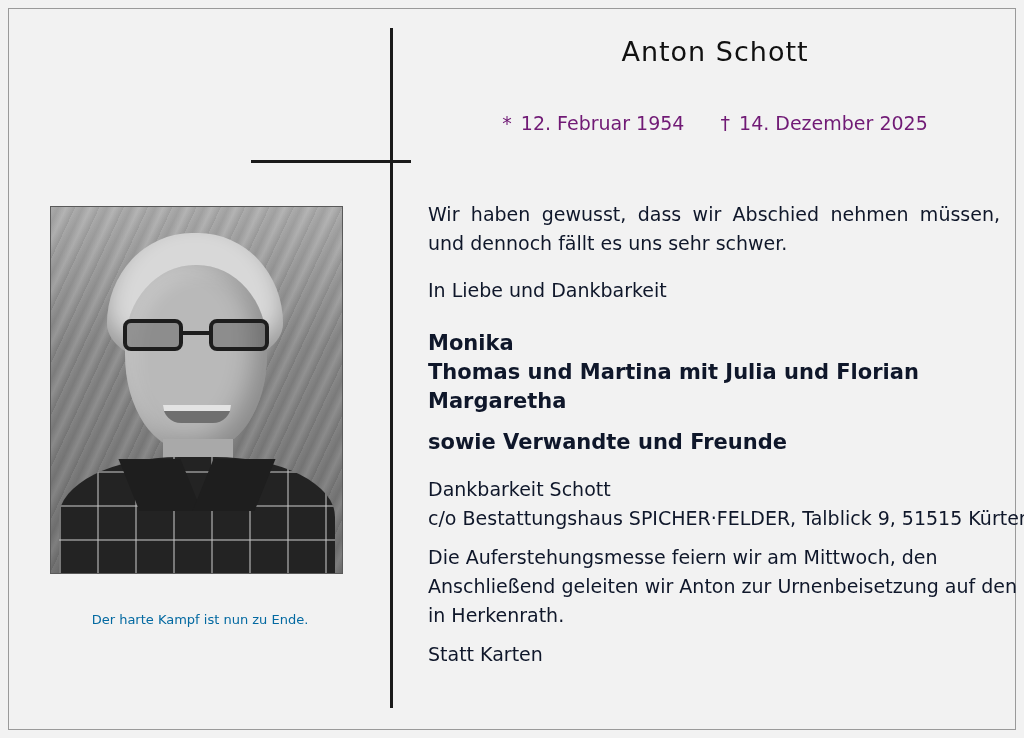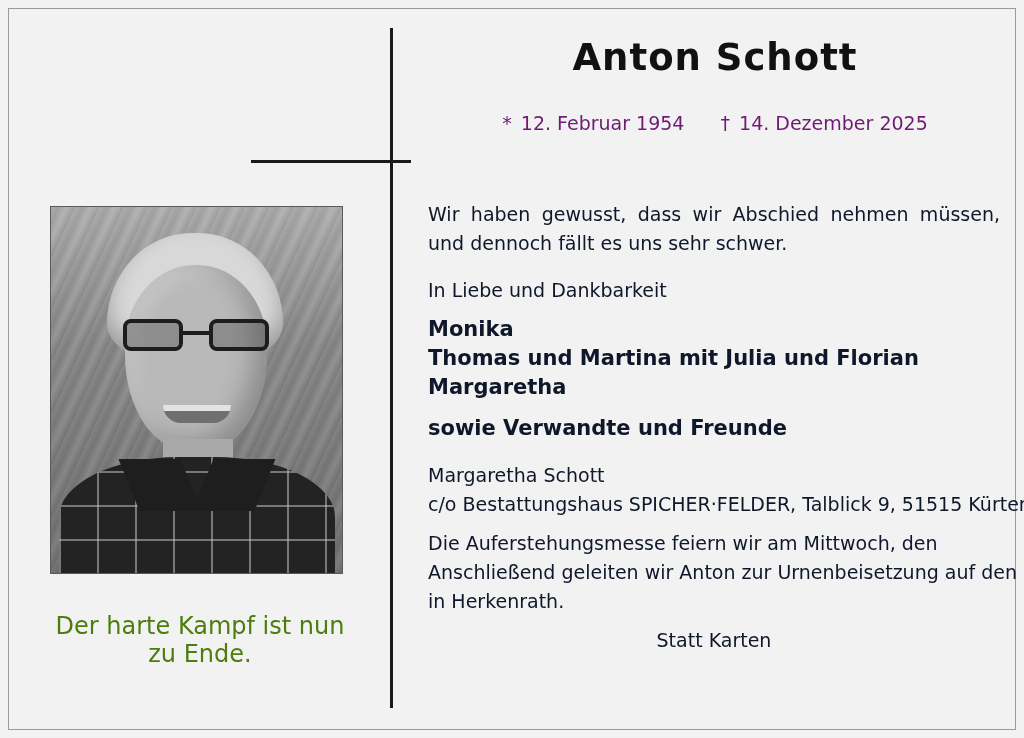--- a/index.html
+++ b/index.html
@@ -48,22 +48,22 @@
   }
 
   
   .name {
     position: absolute;
     left: 430px;
     top: 36px;
     width: 570px;
     text-align: center;
     font-family: "DejaVu Sans", sans-serif;
-    font-size: 37px;
-    font-weight: 700;
+    font-size: 27px;
+    font-weight: 400;
     color: #111111;
     letter-spacing: 1px;
   }
   .dates {
     position: absolute;
     left: 430px;
     top: 112px;
     width: 570px;
     text-align: center;
     font-size: 19px;
@@ -190,42 +190,42 @@
   }
   .p-collar-l { left: 78px; transform: skewX(22deg); }
   .p-collar-r { left: 152px; transform: skewX(-22deg); }
 
   .caption {
     position: absolute;
     left: 50px;
     top: 612px;
     width: 300px;
     text-align: center;
-    font-size: 24px;
-    color: #4d7c0f;
+    font-size: 13px;
+    color: #0369a1;
   }
 
   
   .text-col {
     position: absolute;
     left: 428px;
     top: 200px;
     width: 572px;
     color: #0f172a;
   }
   .para {
     font-size: 19px;
     line-height: 29px;
     margin: 0 0 18px 0;
   }
   .para.justified {
     text-align: justify;
   }
   .para.tight {
-    margin-bottom: 10px;
+    margin-bottom: 24px;
   }
   .names {
     margin: 0 0 18px 0;
   }
   .names div {
     font-size: 21px;
     line-height: 29px;
     font-weight: bold;
   }
   .names .spaced {
@@ -233,21 +233,21 @@
   }
   .block {
     font-size: 19px;
     line-height: 29px;
     margin: 0 0 10px 0;
   }
   .block div { white-space: nowrap; }
   .statt {
     font-size: 19px;
     line-height: 29px;
-    text-align: center;
+    text-align: left;
     margin-top: 2px;
   }
 </style>
 </head>
 <body>
 
 <div class="page">
   <div class="border-frame"></div>
 
   <div class="cross-vert"></div>
@@ -289,21 +289,21 @@
     <p class="para tight">In Liebe und Dankbarkeit</p>
 
     <div class="names">
       <div>Monika</div>
       <div>Thomas und Martina mit Julia und Florian</div>
       <div>Margaretha</div>
       <div class="spaced">sowie Verwandte und Freunde</div>
     </div>
 
     <div class="block">
-      <div>Margaretha Schott</div>
+      <div>Dankbarkeit Schott</div>
       <div>c/o Bestattungshaus SPICHER·FELDER, Talblick 9, 51515 Kürten</div>
     </div>
 
     <div class="block">
       <div>Die Auferstehungsmesse feiern wir am Mittwoch, den</div>
       <div>Anschließend geleiten wir Anton zur Urnenbeisetzung auf den</div>
       <div>in Herkenrath.</div>
     </div>
 
     <div class="statt">Statt Karten</div>

